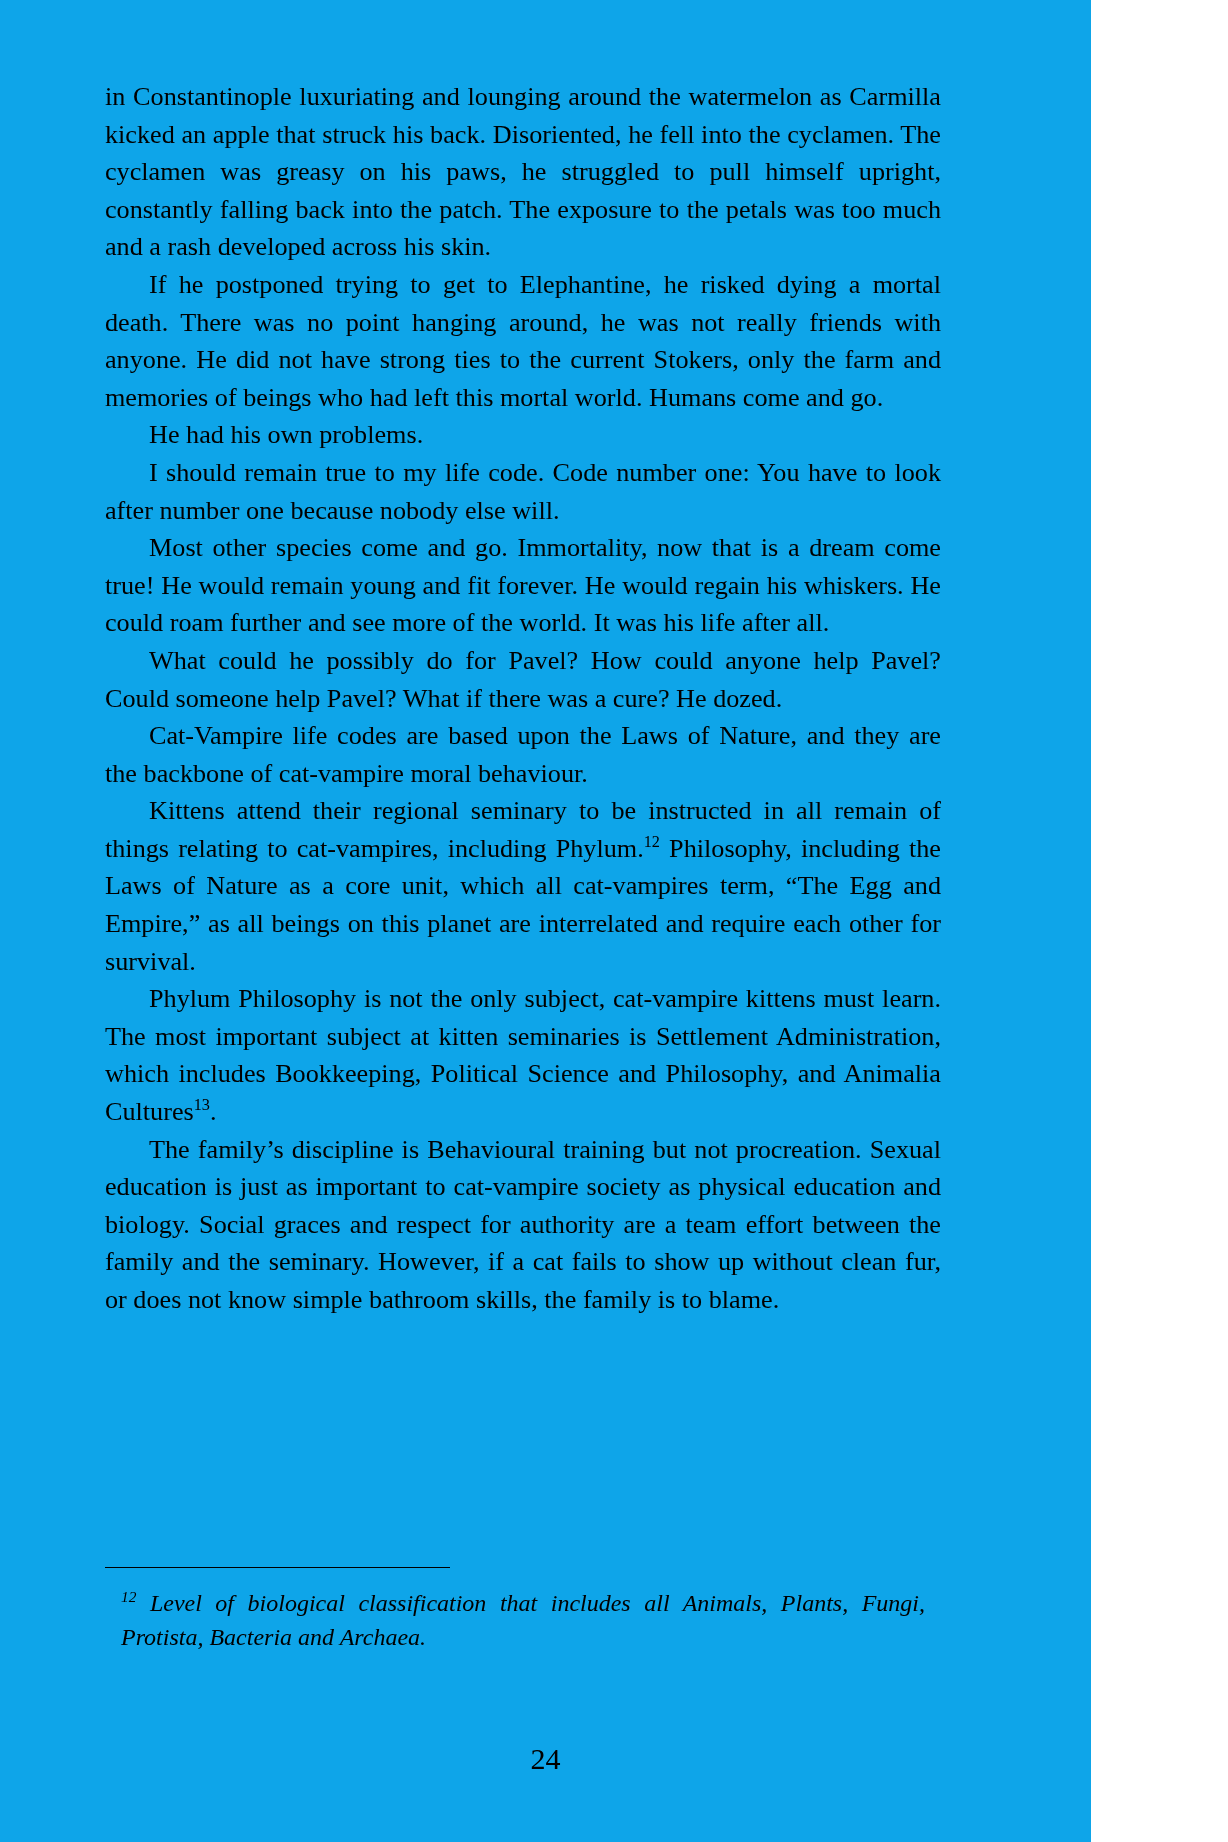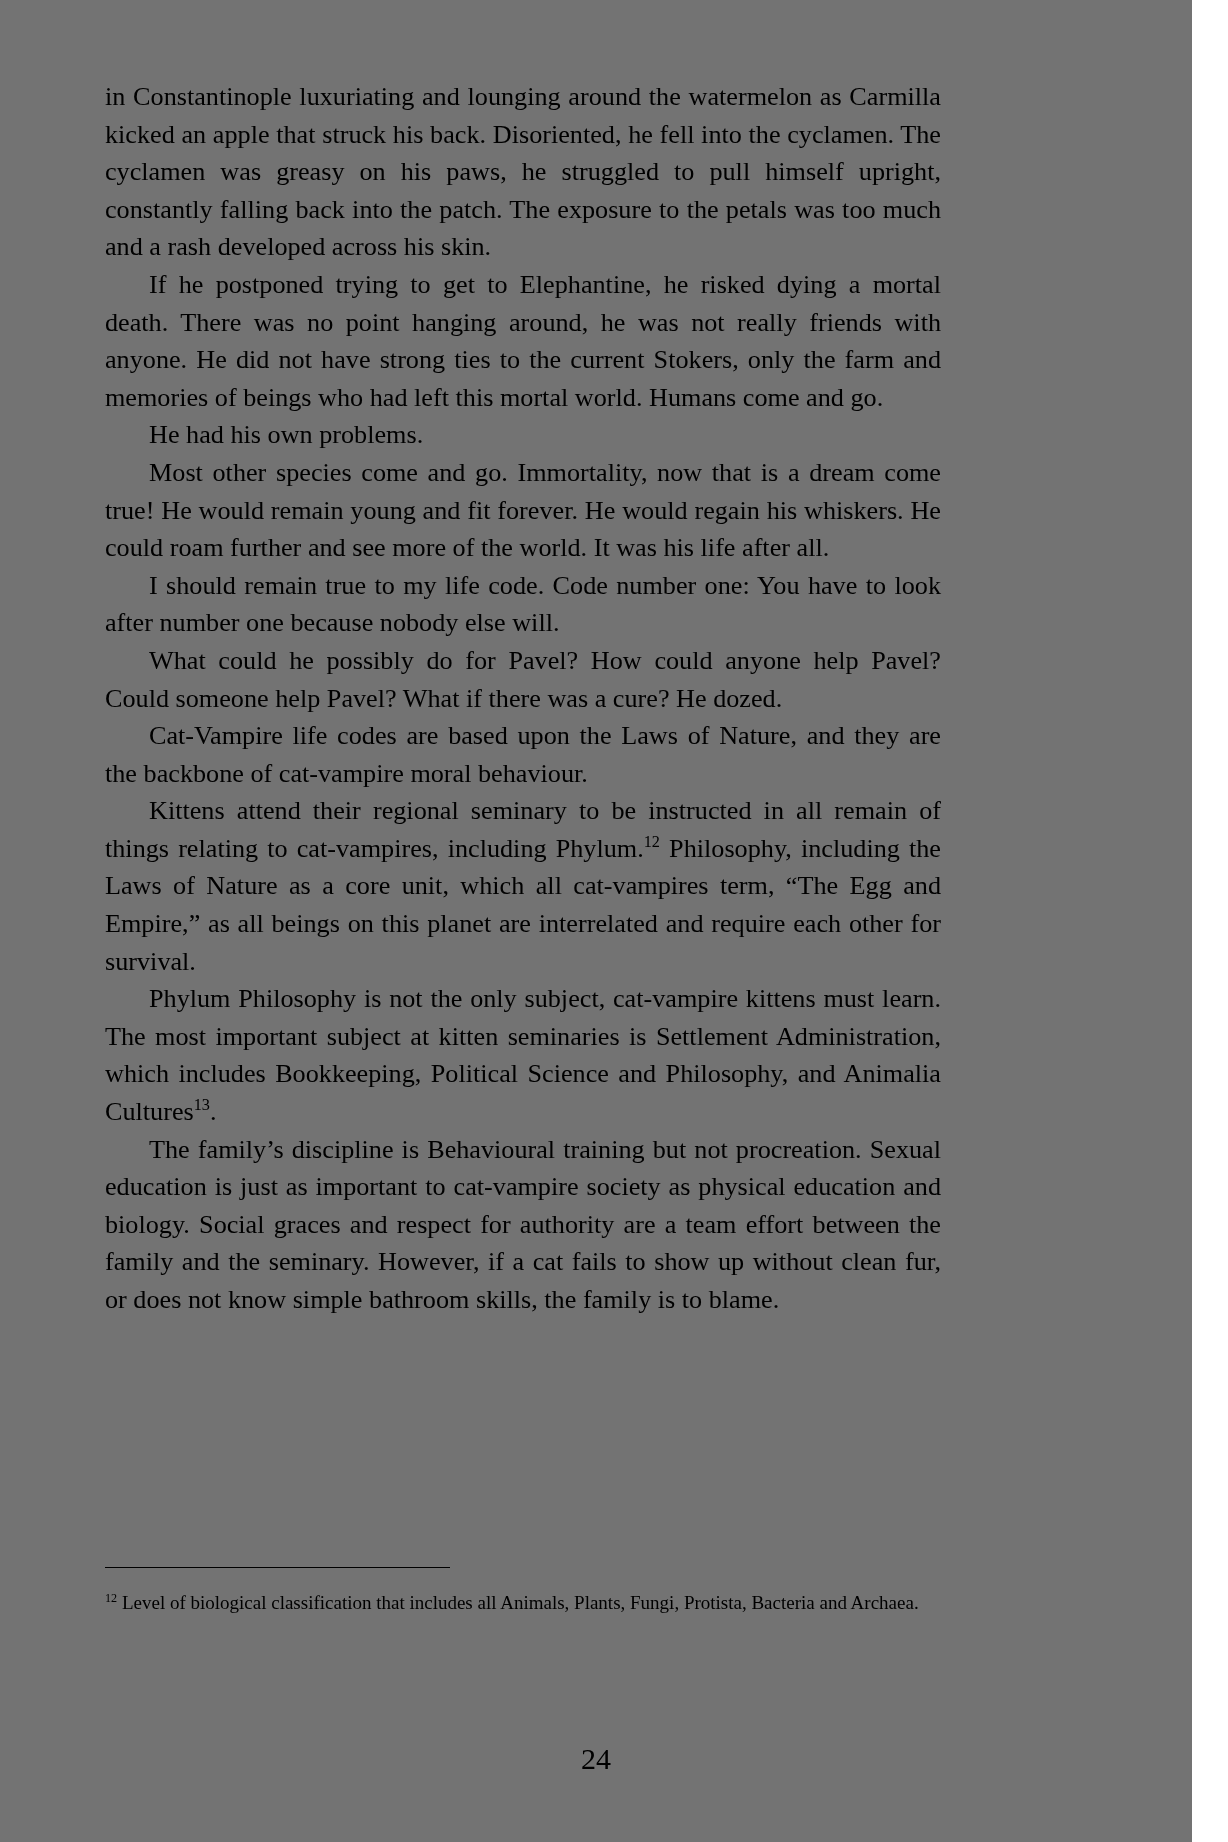--- a/index.html
+++ b/index.html
@@ -6,23 +6,23 @@
     margin: 0;
     padding: 0;
     background: #ffffff;
   }
   body {
     font-family: "Liberation Serif", "DejaVu Serif", serif;
     color: #000000;
   }
   .page {
     position: relative;
-    width: 1192px;
+    width: 1091px;
     height: 1842px;
-    background: #737373;
+    background: #0ea5e9;
     overflow: hidden;
     box-sizing: border-box;
   }
   .text-block {
     position: absolute;
     left: 105px;
     top: 78px;
     width: 836px;
   }
   p.body-par {
@@ -53,26 +53,27 @@
     width: 836px;
   }
   .footnote-rule {
     width: 345px;
     height: 0;
     border: 0;
     border-top: 1.6px solid #000000;
     margin: 0 0 18px 0;
   }
   p.footnote {
-    margin: 0;
-    font-size: 19px;
+    margin: 16px;
+    font-size: 24px;
     line-height: 34px;
     text-align: justify;
     text-justify: inter-word;
     text-indent: 0;
+    font-style: italic;
   }
   p.footnote + p.footnote {
     margin-top: 2px;
   }
   sup.fn-num {
     font-size: 0.64em;
     vertical-align: super;
     line-height: 0;
   }
   .page-number {
@@ -91,23 +92,23 @@
 <div class="page">
 
   <div class="text-block">
 
     <p class="body-par no-indent">in Constantinople luxuriating and lounging around the watermelon as Carmilla kicked an apple that struck his back. Disoriented, he fell into the cyclamen. The cyclamen was greasy on his paws, he struggled to pull himself upright, constantly falling back into the patch. The exposure to the petals was too much and a rash developed across his skin.</p>
 
     <p class="body-par">If he postponed trying to get to Elephantine, he risked dying a mortal death. There was no point hanging around, he was not really friends with anyone. He did not have strong ties to the current Stokers, only the farm and memories of beings who had left this mortal world. Humans come and go.</p>
 
     <p class="body-par">He had his own problems.</p>
 
+    <p class="body-par">I should remain true to my life code. Code number one: You have to look after number one because nobody else will.</p>
+
     <p class="body-par">Most other species come and go. Immortality, now that is a dream come true! He would remain young and fit forever. He would regain his whiskers. He could roam further and see more of the world. It was his life after all.</p>
-
-    <p class="body-par">I should remain true to my life code. Code number one: You have to look after number one because nobody else will.</p>
 
 
     <p class="body-par">What could he possibly do for Pavel? How could anyone help Pavel? Could someone help Pavel? What if there was a cure? He dozed.</p>
 
     <p class="body-par">Cat-Vampire life codes are based upon the Laws of Nature, and they are the backbone of cat-vampire moral behaviour.</p>
 
     <p class="body-par"><span>Kittens attend their regional seminary to be instructed in all remain of things relating to cat-vampires, including Phylum.</span><sup class="fn-ref">12</sup><span> Philosophy, including the Laws of Nature as a core unit, which all cat-vampires term, “The Egg and Empire,” as all beings on this planet are interrelated and require each other for survival.</span></p>
 
     <p class="body-par"><span>Phylum Philosophy is not the only subject, cat-vampire kittens must learn. The most important subject at kitten seminaries is Settlement Administration, which includes Bookkeeping, Political Science and Philosophy, and Animalia Cultures</span><sup class="fn-ref">13</sup><span>.</span></p>
 

